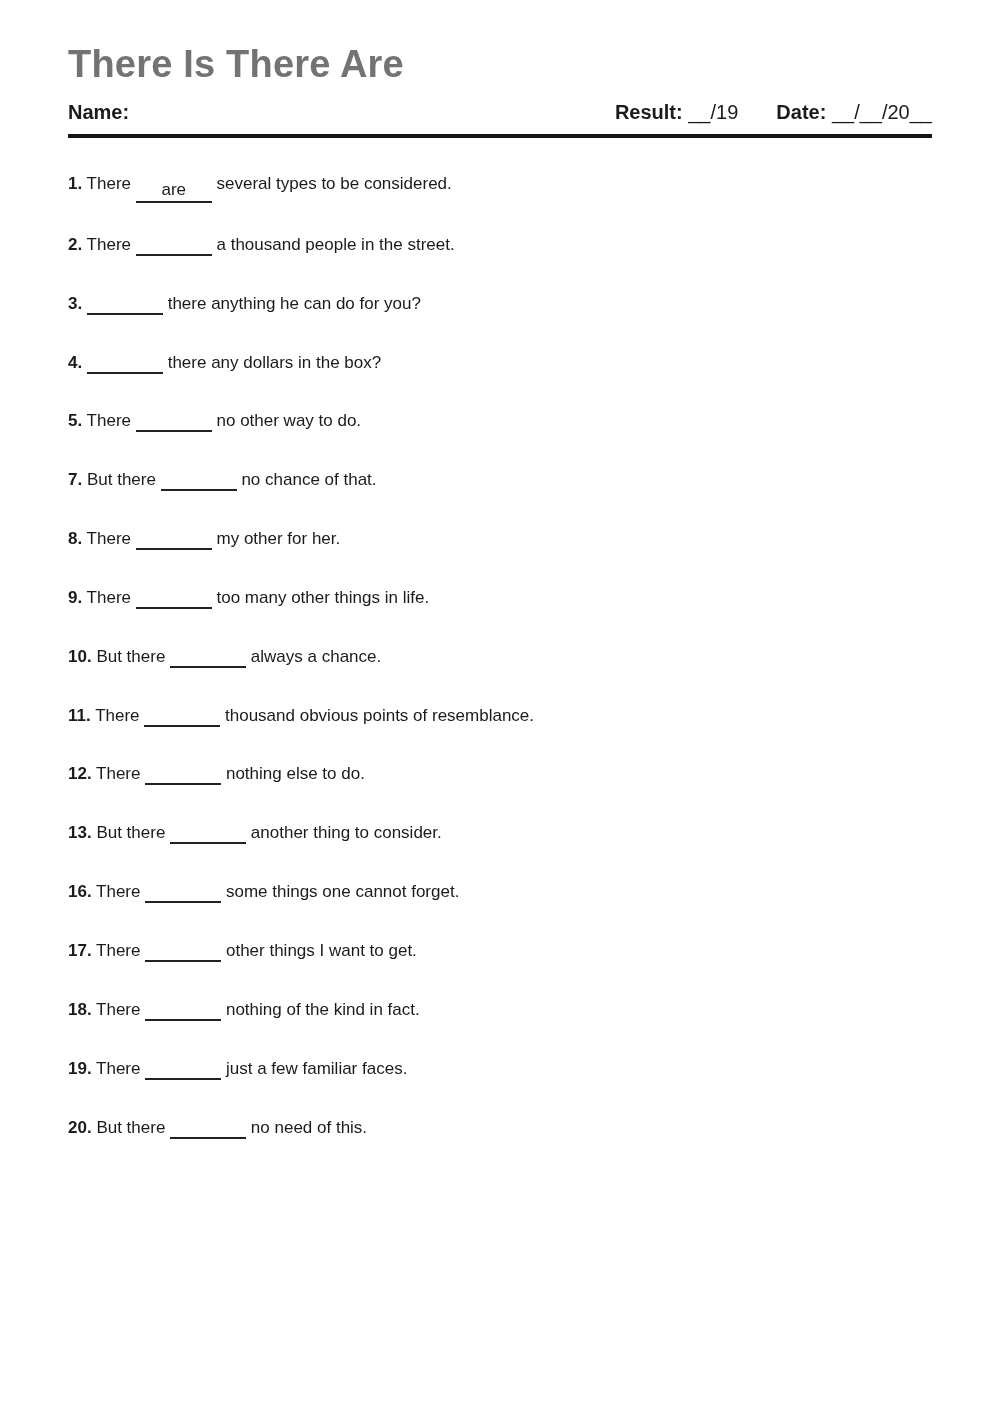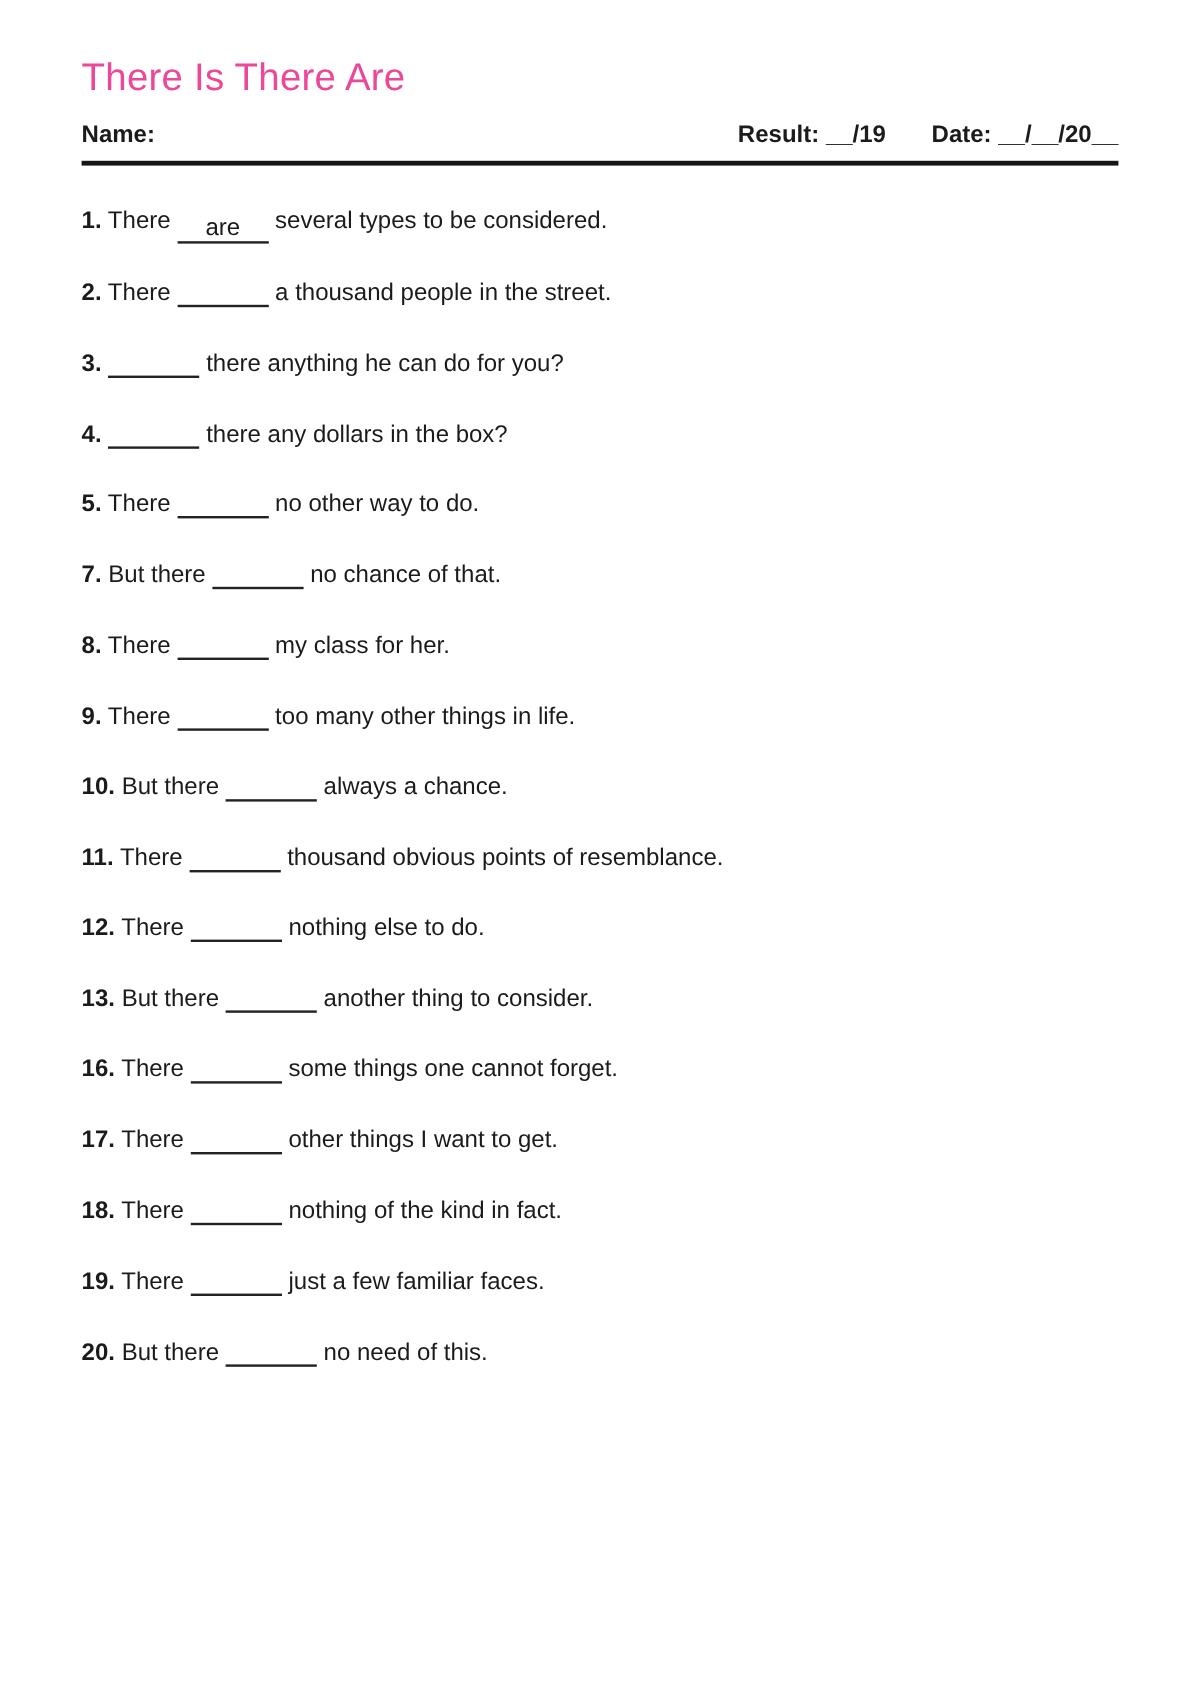--- a/index.html
+++ b/index.html
@@ -11,49 +11,49 @@
     color: #1b1b1b;
     -webkit-font-smoothing: antialiased;
   }
   .page {
     width: 1000px;
     min-height: 1414px;
     padding: 44px 68px 40px 68px;
     background: #ffffff;
   }
   .title {
-    font-size: 32px;
-    font-weight: normal;
+    font-size: 38px;
+    font-weight: bold;
     line-height: 40px;
     letter-spacing: 0.2px;
-    color: #ec4899;
+    color: #737373;
   }
   .header-row {
     display: flex;
     align-items: baseline;
     margin-top: 16px;
     line-height: 24px;
     font-size: 20px;
     padding-bottom: 10px;
     border-bottom: 4px solid #161616;
     gap: 23px;
   }
   .bold { font-weight: bold; }
   .header-right {
     margin-left: auto;
     display: flex;
     gap: 38px;
     align-items: baseline;
   }
   .field { white-space: pre; }
-  .field .value { font-weight: bold; margin-top: 27px; }
+  .field .value { font-weight: normal; margin-top: 27px; }
   .questions { margin-top: 33px; }
   .question {
     height: 58.85px;
-    font-size: 20px;
+    font-size: 17px;
     line-height: 26px;
     white-space: nowrap;
   }
   .qnum { font-weight: bold; }
   .blank {
     display: inline-block;
     width: 76px;
     height: 26px;
     line-height: 26px;
     border-bottom: 2px solid #222222;
@@ -76,21 +76,21 @@
     </div>
   </div>
 
   <div class="questions" id="questions">
       <div class="question"><span class="qnum">1.</span> <span>There</span> <span class="blank">are</span> <span>several types to be considered.</span></div>
       <div class="question"><span class="qnum">2.</span> <span>There</span> <span class="blank"></span> <span>a thousand people in the street.</span></div>
       <div class="question"><span class="qnum">3.</span> <span class="blank"></span> <span>there anything he can do for you?</span></div>
       <div class="question"><span class="qnum">4.</span> <span class="blank"></span> <span>there any dollars in the box?</span></div>
       <div class="question"><span class="qnum">5.</span> <span>There</span> <span class="blank"></span> <span>no other way to do.</span></div>
       <div class="question"><span class="qnum">7.</span> <span>But there</span> <span class="blank"></span> <span>no chance of that.</span></div>
-      <div class="question"><span class="qnum">8.</span> <span>There</span> <span class="blank"></span> <span>my class for her.</span></div>
+      <div class="question"><span class="qnum">8.</span> <span>There</span> <span class="blank"></span> <span>my other for her.</span></div>
       <div class="question"><span class="qnum">9.</span> <span>There</span> <span class="blank"></span> <span>too many other things in life.</span></div>
       <div class="question"><span class="qnum">10.</span> <span>But there</span> <span class="blank"></span> <span>always a chance.</span></div>
       <div class="question"><span class="qnum">11.</span> <span>There</span> <span class="blank"></span> <span>thousand obvious points of resemblance.</span></div>
       <div class="question"><span class="qnum">12.</span> <span>There</span> <span class="blank"></span> <span>nothing else to do.</span></div>
       <div class="question"><span class="qnum">13.</span> <span>But there</span> <span class="blank"></span> <span>another thing to consider.</span></div>
       <div class="question"><span class="qnum">16.</span> <span>There</span> <span class="blank"></span> <span>some things one cannot forget.</span></div>
       <div class="question"><span class="qnum">17.</span> <span>There</span> <span class="blank"></span> <span>other things I want to get.</span></div>
       <div class="question"><span class="qnum">18.</span> <span>There</span> <span class="blank"></span> <span>nothing of the kind in fact.</span></div>
       <div class="question"><span class="qnum">19.</span> <span>There</span> <span class="blank"></span> <span>just a few familiar faces.</span></div>
       <div class="question"><span class="qnum">20.</span> <span>But there</span> <span class="blank"></span> <span>no need of this.</span></div>

